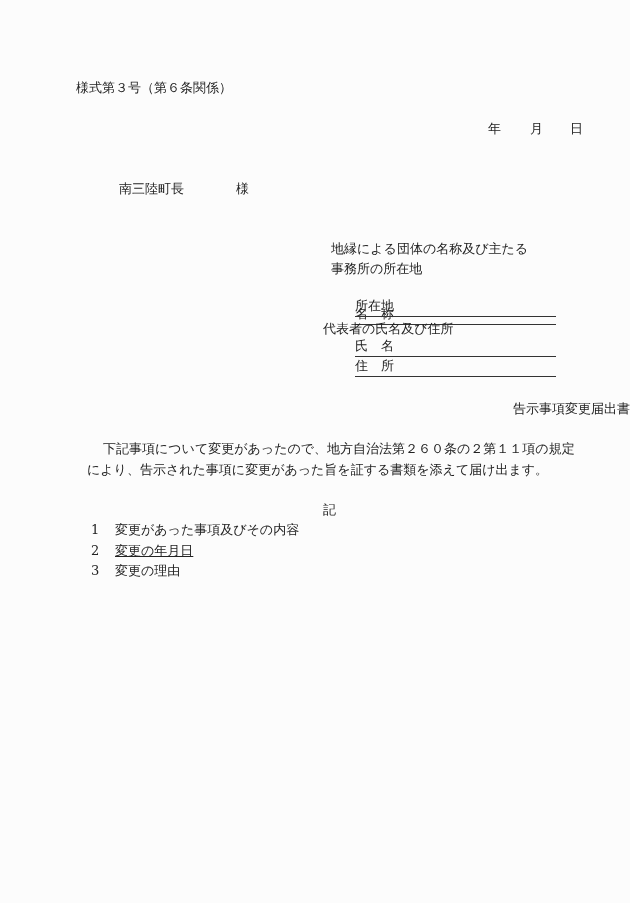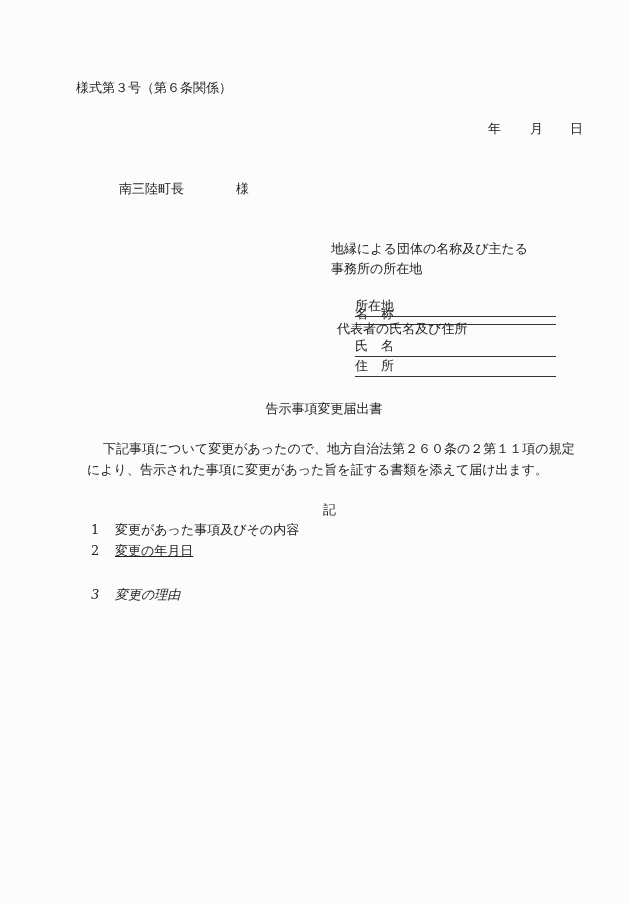--- a/index.html
+++ b/index.html
@@ -44,37 +44,37 @@
     }
     .field-line .field-label {
       position: absolute;
       left: 0;
       top: 0;
       line-height: 16px;
       white-space: nowrap;
     }
     .field-name { top: 278px; margin-top: 28px; }
     .field-address { top: 298px; }
-    .rep-heading { left: 337px; top: 321px; text-align: center; }
+    .rep-heading { left: 323px; top: 321px; text-align: center; }
     .field-rep-name { top: 338px; }
     .field-rep-address { top: 358px; }
 
-    .doc-title { left: 0; width: 630px; text-align: center; top: 401px; }
+    .doc-title { left: 0; width: 630px; text-align: right; top: 401px; }
     .doc-title span { padding-left: 18px; }
 
     .body-line-1 { left: 103px; top: 441px; }
     .body-line-2 { left: 87px; top: 462px; }
 
     .ki { left: 323px; top: 502px; }
 
     .item { left: 91px; }
     .item .num { display: inline-block; width: 24px; }
     .item-1 { top: 522px; }
     .item-2 { top: 543px; text-decoration: underline; }
-    .item-3 { top: 587px; font-style: italic; }
+    .item-3 { top: 563px; }
   </style>
 </head>
 <body>
 
 <div>
 
   <div class="abs form-number">様式第３号（第６条関係）</div>
 
   <div class="abs date-row">
     <span class="date-year">年</span>

